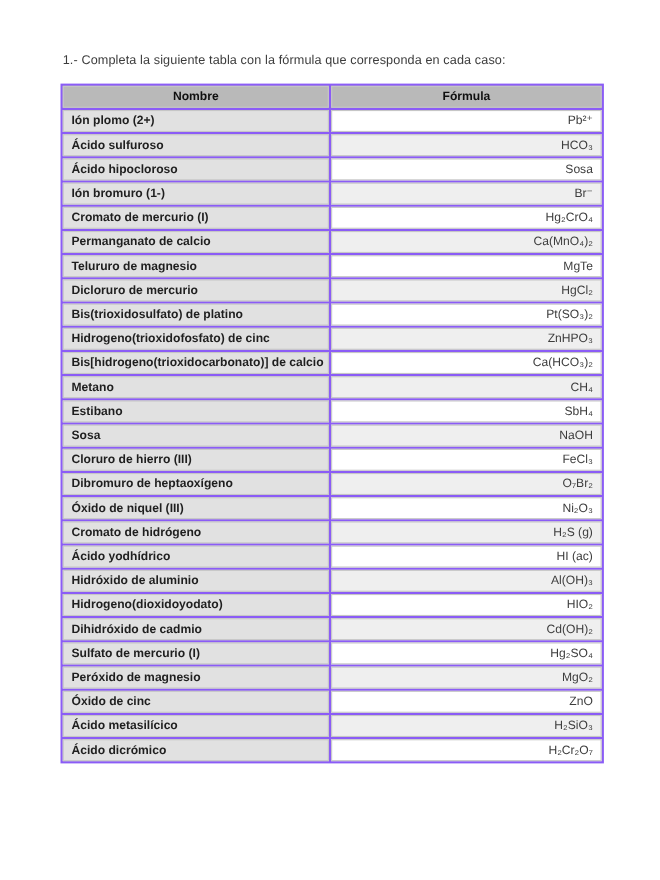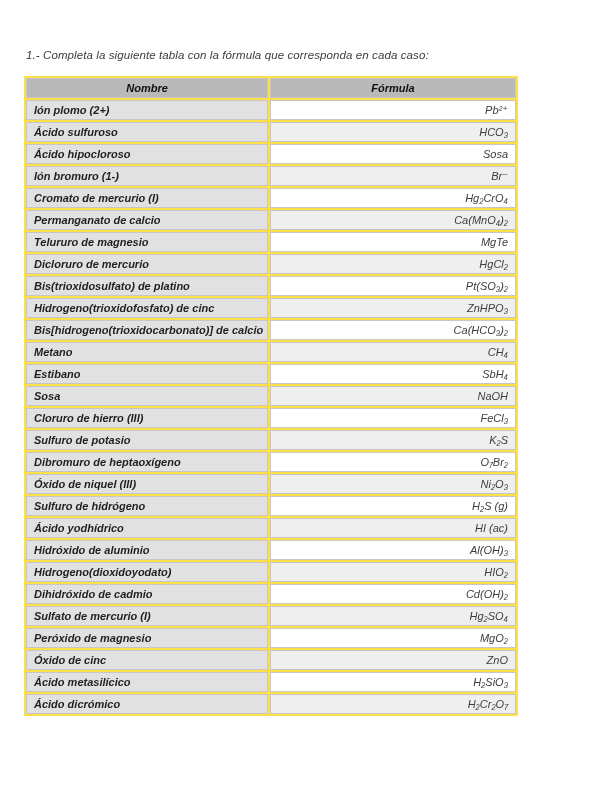--- a/index.html
+++ b/index.html
@@ -9,28 +9,28 @@
     --cell-border:#c6c6c6;
     --text-dark:#1f1f1f;
     --text-formula:#3d3d3d;
   }
   html,body{margin:0;padding:0;}
   body{
     width:600px;height:800px;background:#ffffff;
     font-family:"Liberation Sans","DejaVu Sans",sans-serif;
     -webkit-font-smoothing:antialiased;
   }
-  .page{padding:48px 0 0 24px;font-style:italic;}
+  .page{padding:48px 0 0 55px;}
   .doc-title{
     font-size:11.5px;line-height:14px;color:#3c3c3c;
     margin:0 0 14px 2px;letter-spacing:.1px;
   }
   table.formula-table{
     border-collapse:separate;border-spacing:2px;
-    width:490px;table-layout:fixed;background:#fde047;
+    width:490px;table-layout:fixed;background:#8b5cf6;
   }
   .formula-table th,.formula-table td{
     border:1px solid var(--cell-border);
     height:18px;line-height:18px;
     font-size:11px;padding:0 7px;
     overflow:hidden;white-space:nowrap;
   }
   .formula-table th{
     background:var(--header-bg);color:#101010;
     font-weight:bold;text-align:center;
@@ -117,33 +117,29 @@
         </tr>
       <tr>
           <td class="name-cell">Sosa</td>
           <td class="formula-cell">NaOH</td>
         </tr>
       <tr>
           <td class="name-cell">Cloruro de hierro (III)</td>
           <td class="formula-cell">FeCl₃</td>
         </tr>
       <tr>
-          <td class="name-cell">Sulfuro de potasio</td>
-          <td class="formula-cell">K₂S</td>
-        </tr>
-      <tr>
           <td class="name-cell">Dibromuro de heptaoxígeno</td>
           <td class="formula-cell">O₇Br₂</td>
         </tr>
       <tr>
           <td class="name-cell">Óxido de niquel (III)</td>
           <td class="formula-cell">Ni₂O₃</td>
         </tr>
       <tr>
-          <td class="name-cell">Sulfuro de hidrógeno</td>
+          <td class="name-cell">Cromato de hidrógeno</td>
           <td class="formula-cell">H₂S (g)</td>
         </tr>
       <tr>
           <td class="name-cell">Ácido yodhídrico</td>
           <td class="formula-cell">HI (ac)</td>
         </tr>
       <tr>
           <td class="name-cell">Hidróxido de aluminio</td>
           <td class="formula-cell">Al(OH)₃</td>
         </tr>

